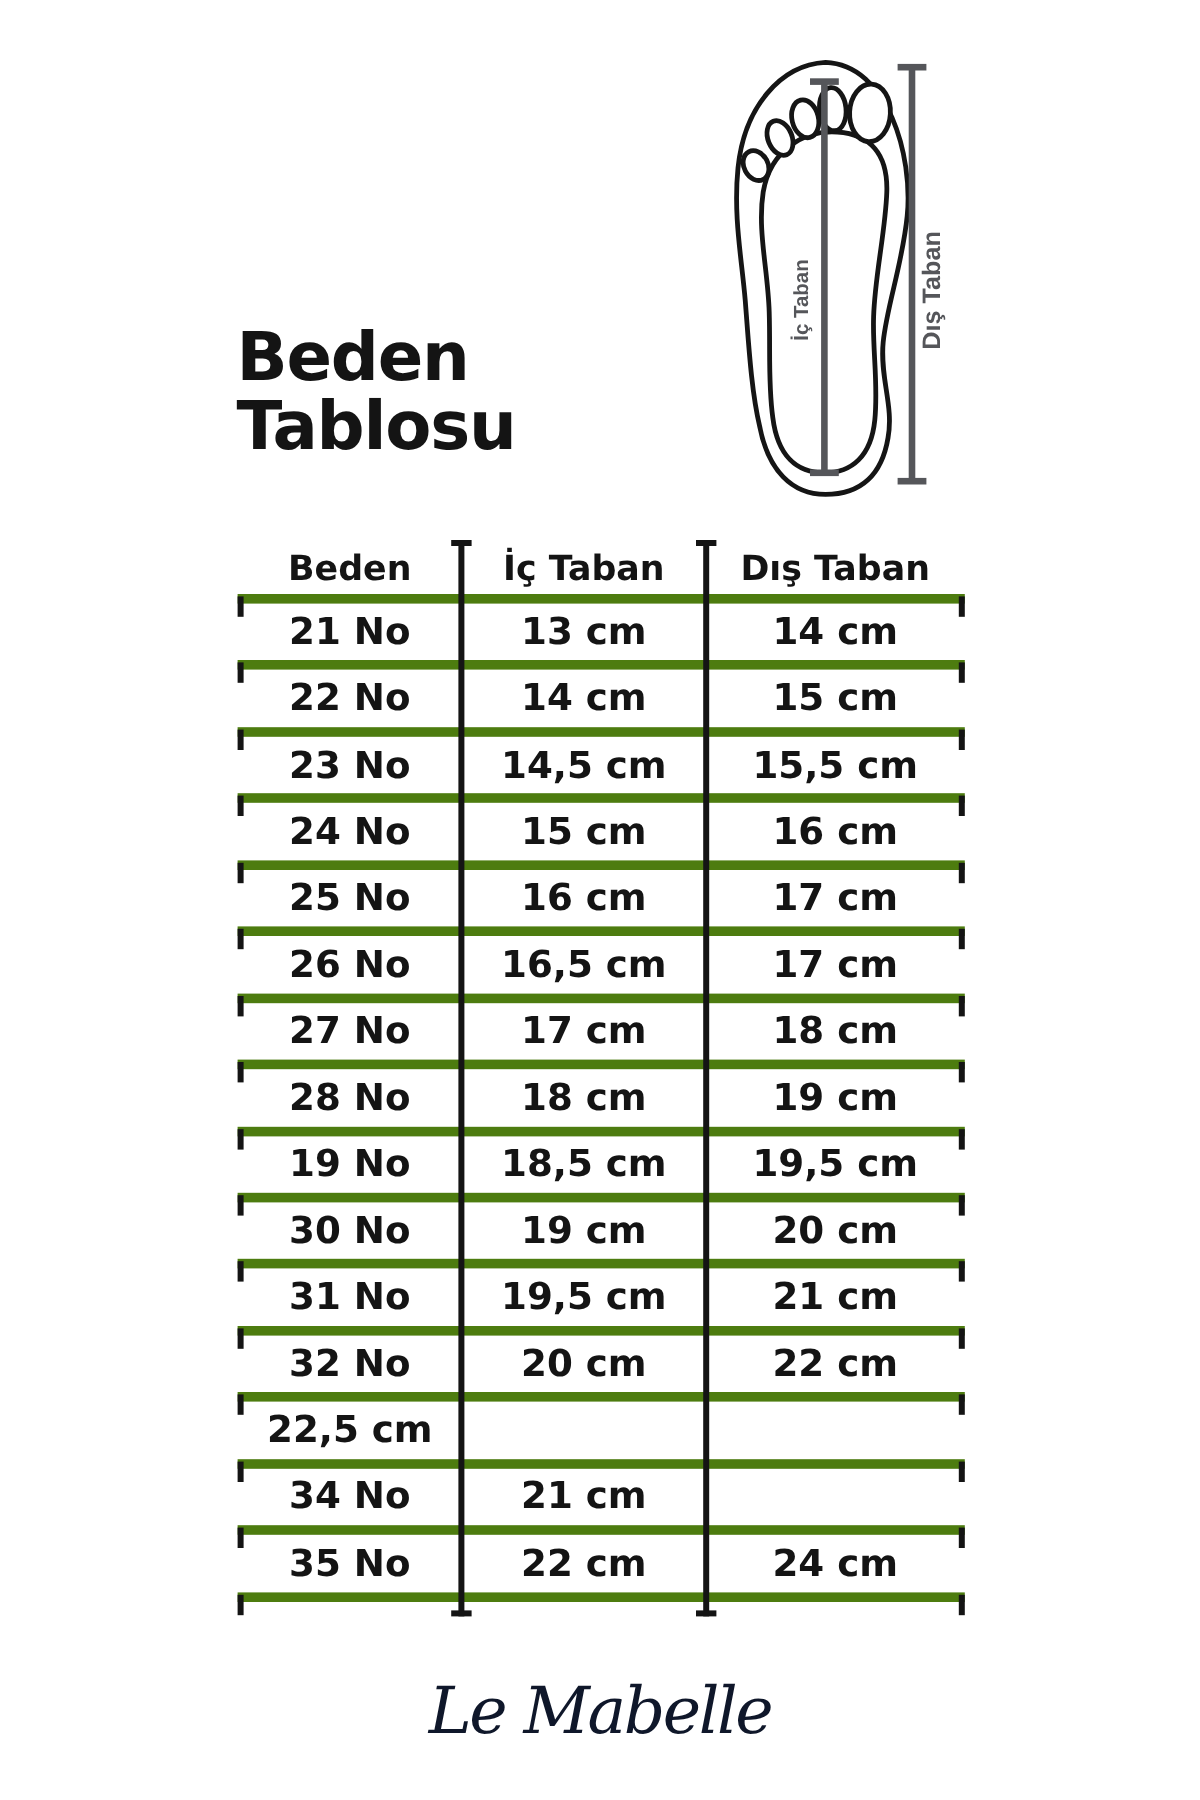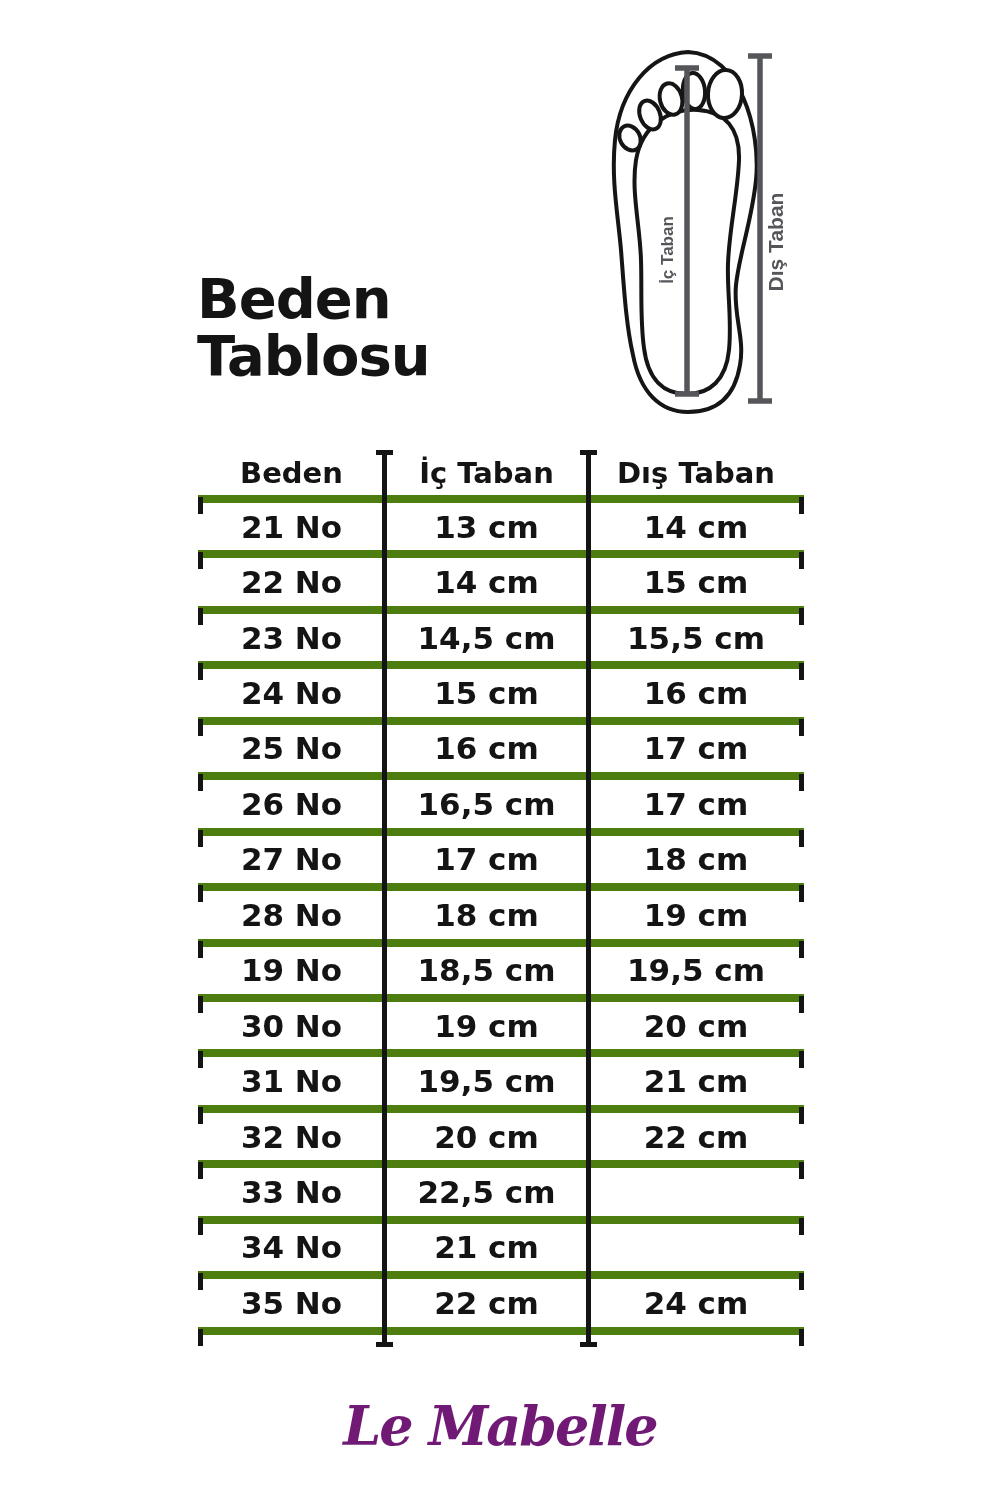--- a/index.html
+++ b/index.html
@@ -100,24 +100,24 @@
 
   
   .brand {
     position: absolute;
     left: 0;
     right: 0;
     top: 1394px;
     text-align: center;
     font-family: "DejaVu Serif", serif;
     font-style: italic;
-    font-weight: bold;
+    font-weight: normal;
     font-size: 54px;
     letter-spacing: -2px;
-    color: #701a75;
+    color: #0f172a;
   }
 </style>
 </head>
 <body>
 
 <div class="page">
 
   <div class="title"><span>Beden</span><br><span>Tablosu</span></div>
 
   <div class="foot">
@@ -229,21 +229,20 @@
       <div class="cell">31 No</div>
       <div class="cell">19,5 cm</div>
       <div class="cell">21 cm</div>
     </div>
     <div class="trow">
       <div class="cell">32 No</div>
       <div class="cell">20 cm</div>
       <div class="cell">22 cm</div>
     </div>
     <div class="trow">
-      <div class="cell">33 No</div>
       <div class="cell">22,5 cm</div>
     </div>
     <div class="trow">
       <div class="cell">34 No</div>
       <div class="cell">21 cm</div>
     </div>
     <div class="trow">
       <div class="cell">35 No</div>
       <div class="cell">22 cm</div>
       <div class="cell">24 cm</div>

